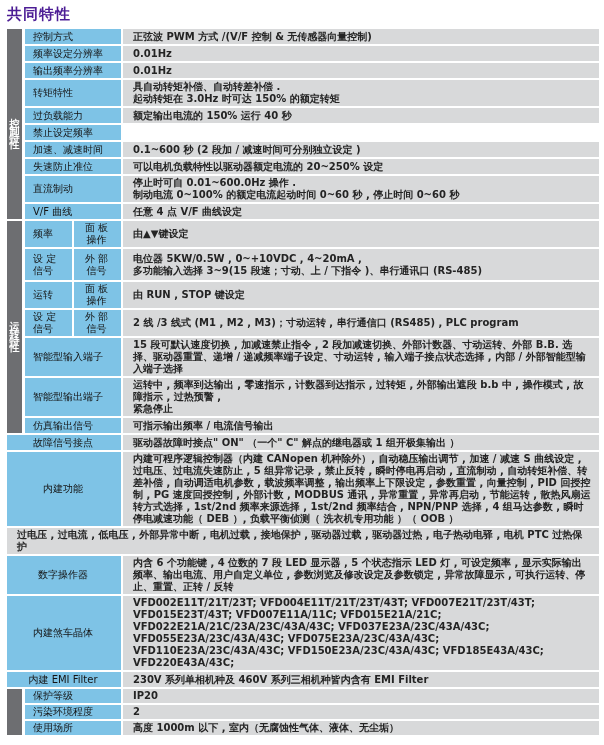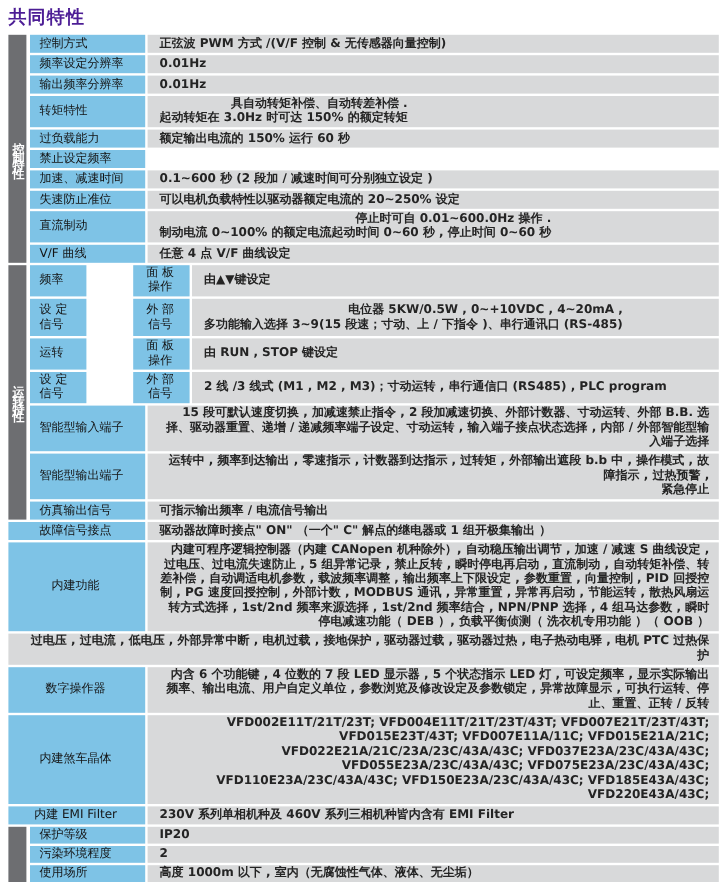--- a/index.html
+++ b/index.html
@@ -9,23 +9,23 @@
   .tbl{margin:0 5px 0 7px;}
   .section{display:flex;margin-bottom:2px;}
   .side{flex:0 0 15px;background:#6d6e71;margin-right:3px;display:flex;align-items:center;justify-content:center;}
   .side .vtext{writing-mode:vertical-lr;text-orientation:upright;color:#ffffff;font-size:10px;font-weight:bold;letter-spacing:7px;line-height:15px;}
   .rows{flex:1;min-width:0;display:flex;flex-direction:column;}
   .rows > .row:not(:last-child){margin-bottom:2px;}
   .row{display:flex;column-gap:2px;}
   .lab{flex:0 0 96px;width:96px;box-sizing:border-box;background:#7ec3e6;display:flex;align-items:center;
        padding:1px 2px 1px 8px;font-size:10px;font-weight:normal;line-height:12px;white-space:pre-line;color:#141414;}
   .lab-a{flex:0 0 47px;width:47px;}
-  .lab-b{flex:0 0 47px;width:47px;justify-content:center;text-align:center;padding-left:0;margin-left:37px;}
+  .lab-b{flex:0 0 47px;width:47px;justify-content:center;text-align:center;padding-left:0;}
   .val{flex:1;min-width:0;box-sizing:border-box;background:#d8d9da;display:flex;align-items:center;
-       padding:1px 8px 1px 10px;font-size:10px;font-weight:bold;line-height:12px;white-space:pre-line;color:#242424;text-align:right;}
+       padding:1px 8px 1px 10px;font-size:10px;font-weight:bold;line-height:12px;white-space:pre-line;color:#242424;}
   .noside .lab{flex:0 0 114px;width:114px;justify-content:center;text-align:left;padding-left:0;}
   .h14{min-height:14px}.h15{min-height:15px}.h21{min-height:21px}.h26{min-height:26px}.h31{min-height:31px}.h33{min-height:33px}.h38{min-height:38px}.h50{min-height:50px}
 </style>
 </head>
 <body>
 
 <div class="page">
   <div class="title">共同特性</div>
 
   <div class="tbl">
@@ -47,21 +47,21 @@
           <div class="lab">输出频率分辨率</div>
           <div class="val">0.01Hz</div>
         </div>
         <div class="row h26">
           <div class="lab">转矩特性</div>
           <div class="val">具自动转矩补偿、自动转差补偿 .
 起动转矩在 3.0Hz 时可达 150% 的额定转矩</div>
         </div>
         <div class="row h15">
           <div class="lab">过负载能力</div>
-          <div class="val">额定输出电流的 150% 运行 60 秒</div>
+          <div class="val">额定输出电流的 150% 运行 40 秒</div>
         </div>
         <div class="row h15">
           <div class="lab">禁止设定频率</div>
         </div>
         <div class="row h15">
           <div class="lab">加速、减速时间</div>
           <div class="val">0.1~600 秒 (2 段加 / 减速时间可分别独立设定 )</div>
         </div>
         <div class="row h15">
           <div class="lab">失速防止准位</div>

